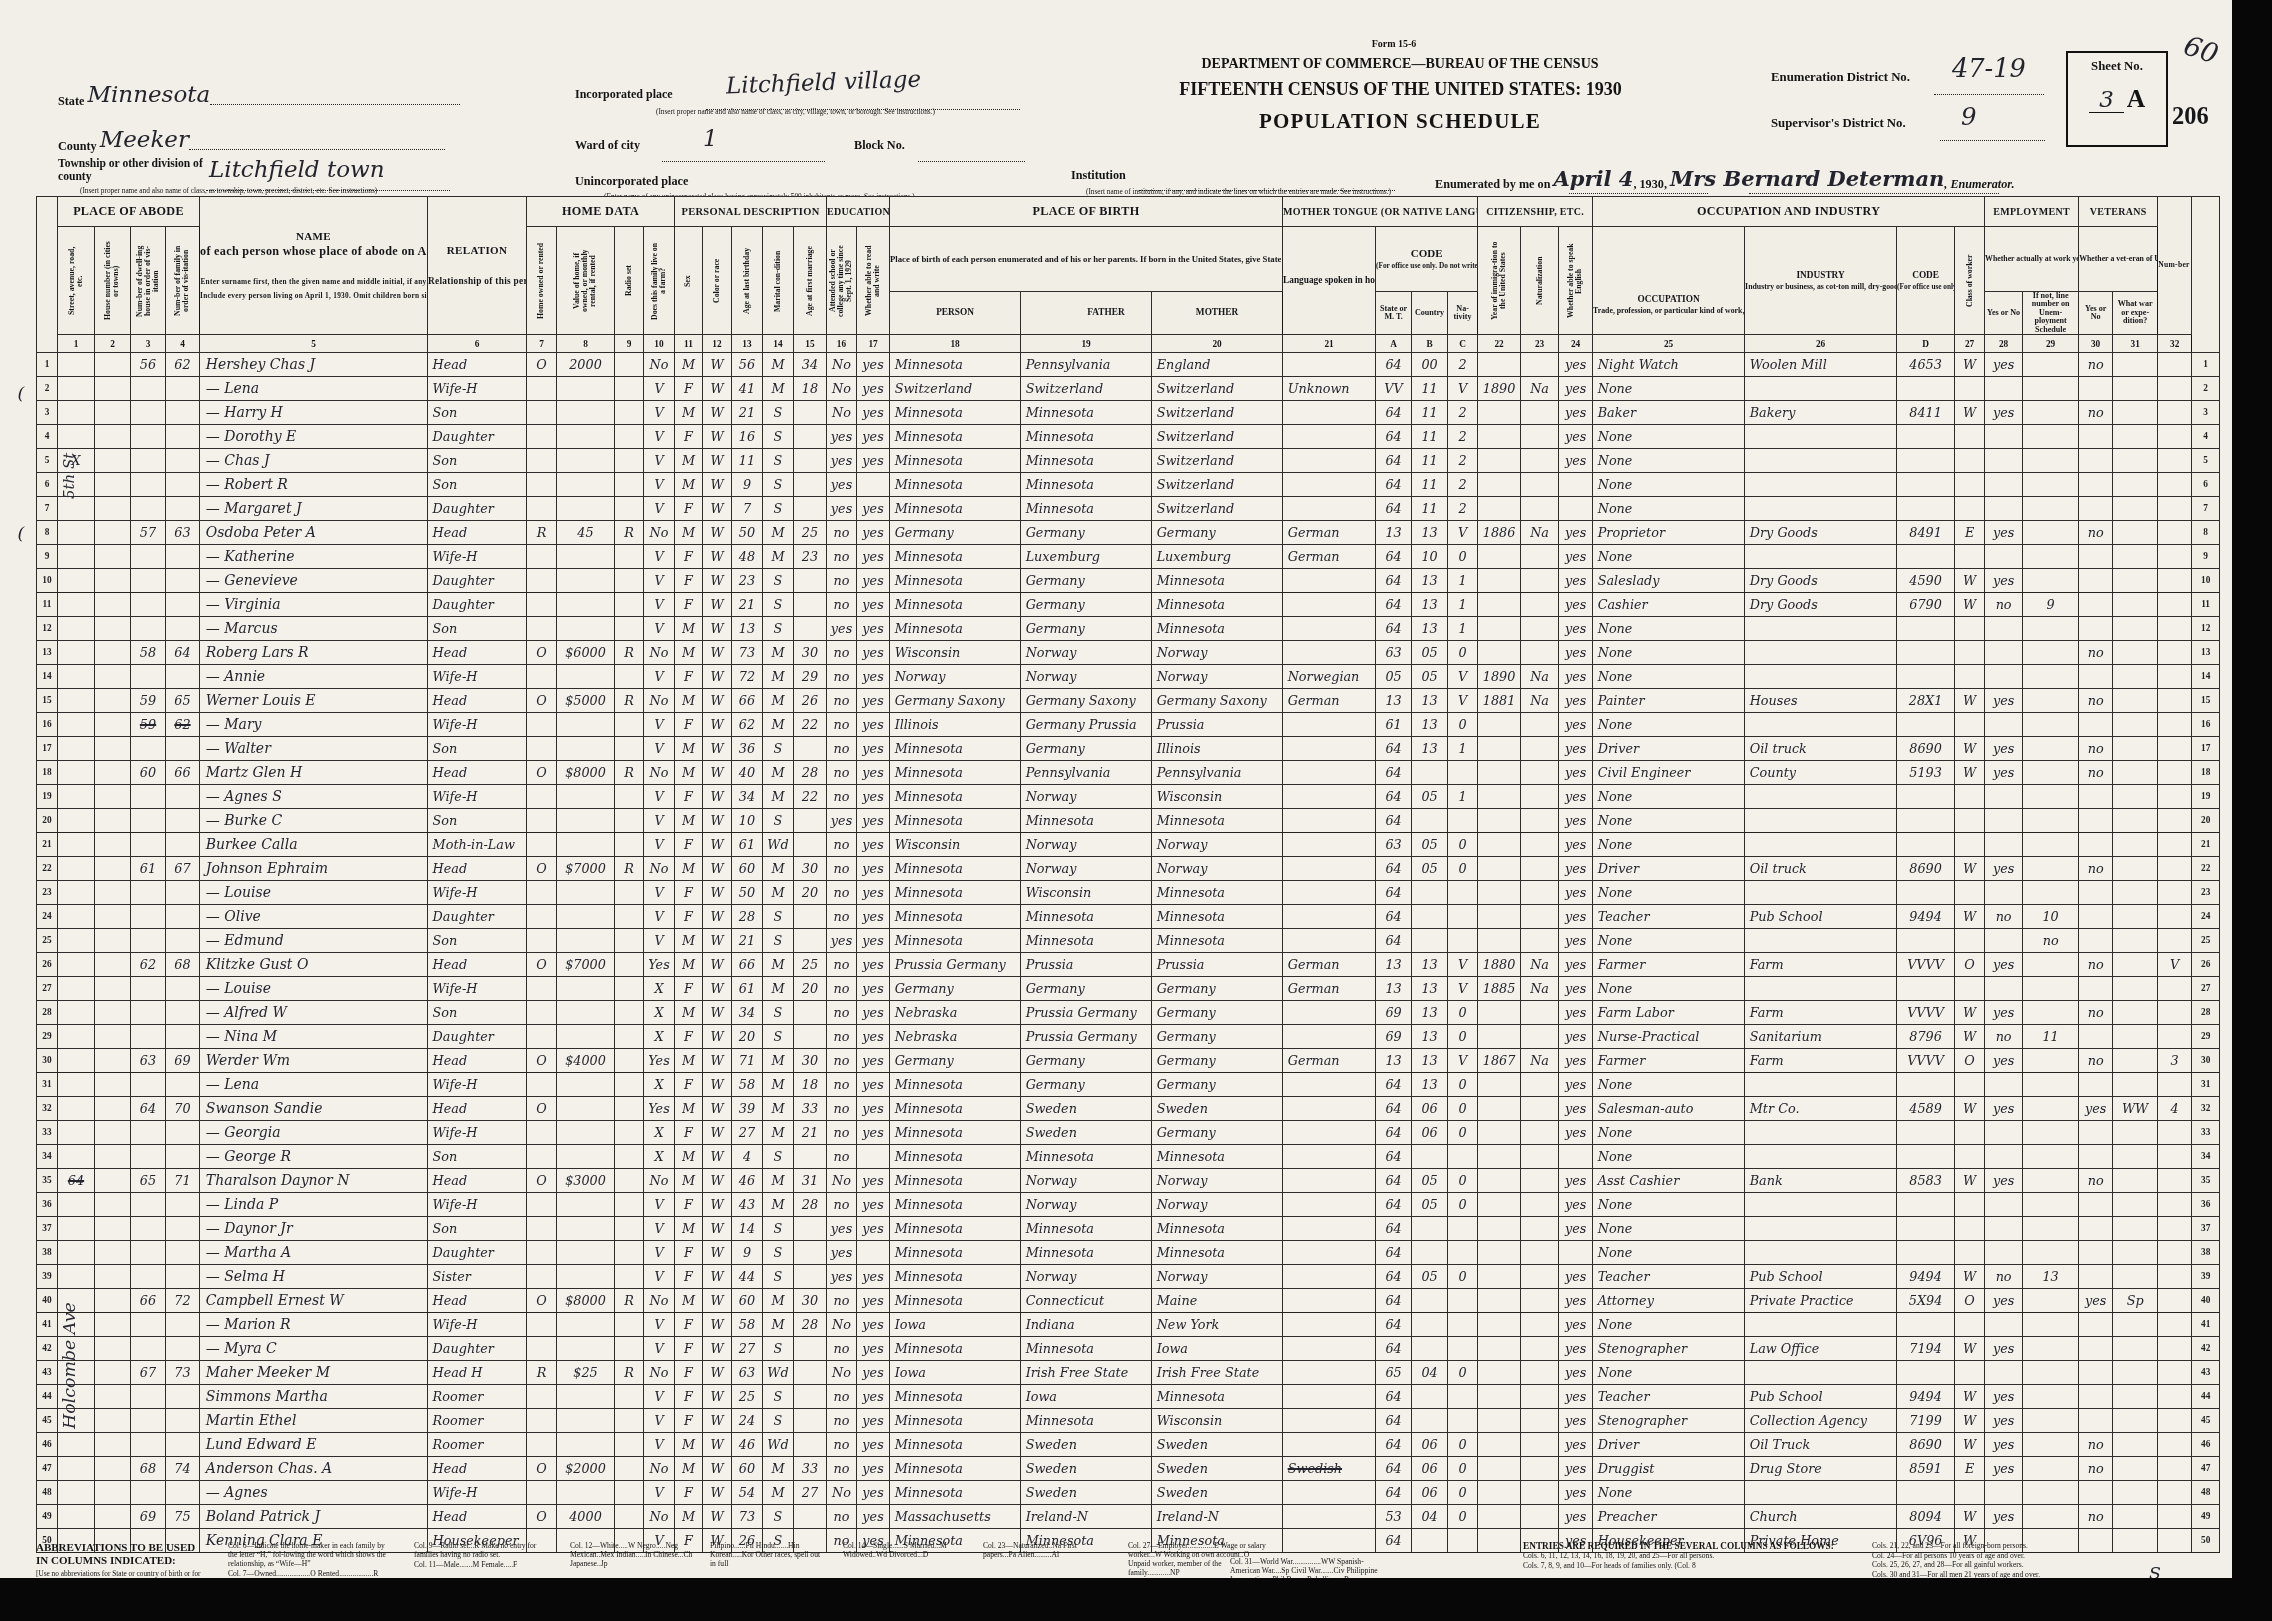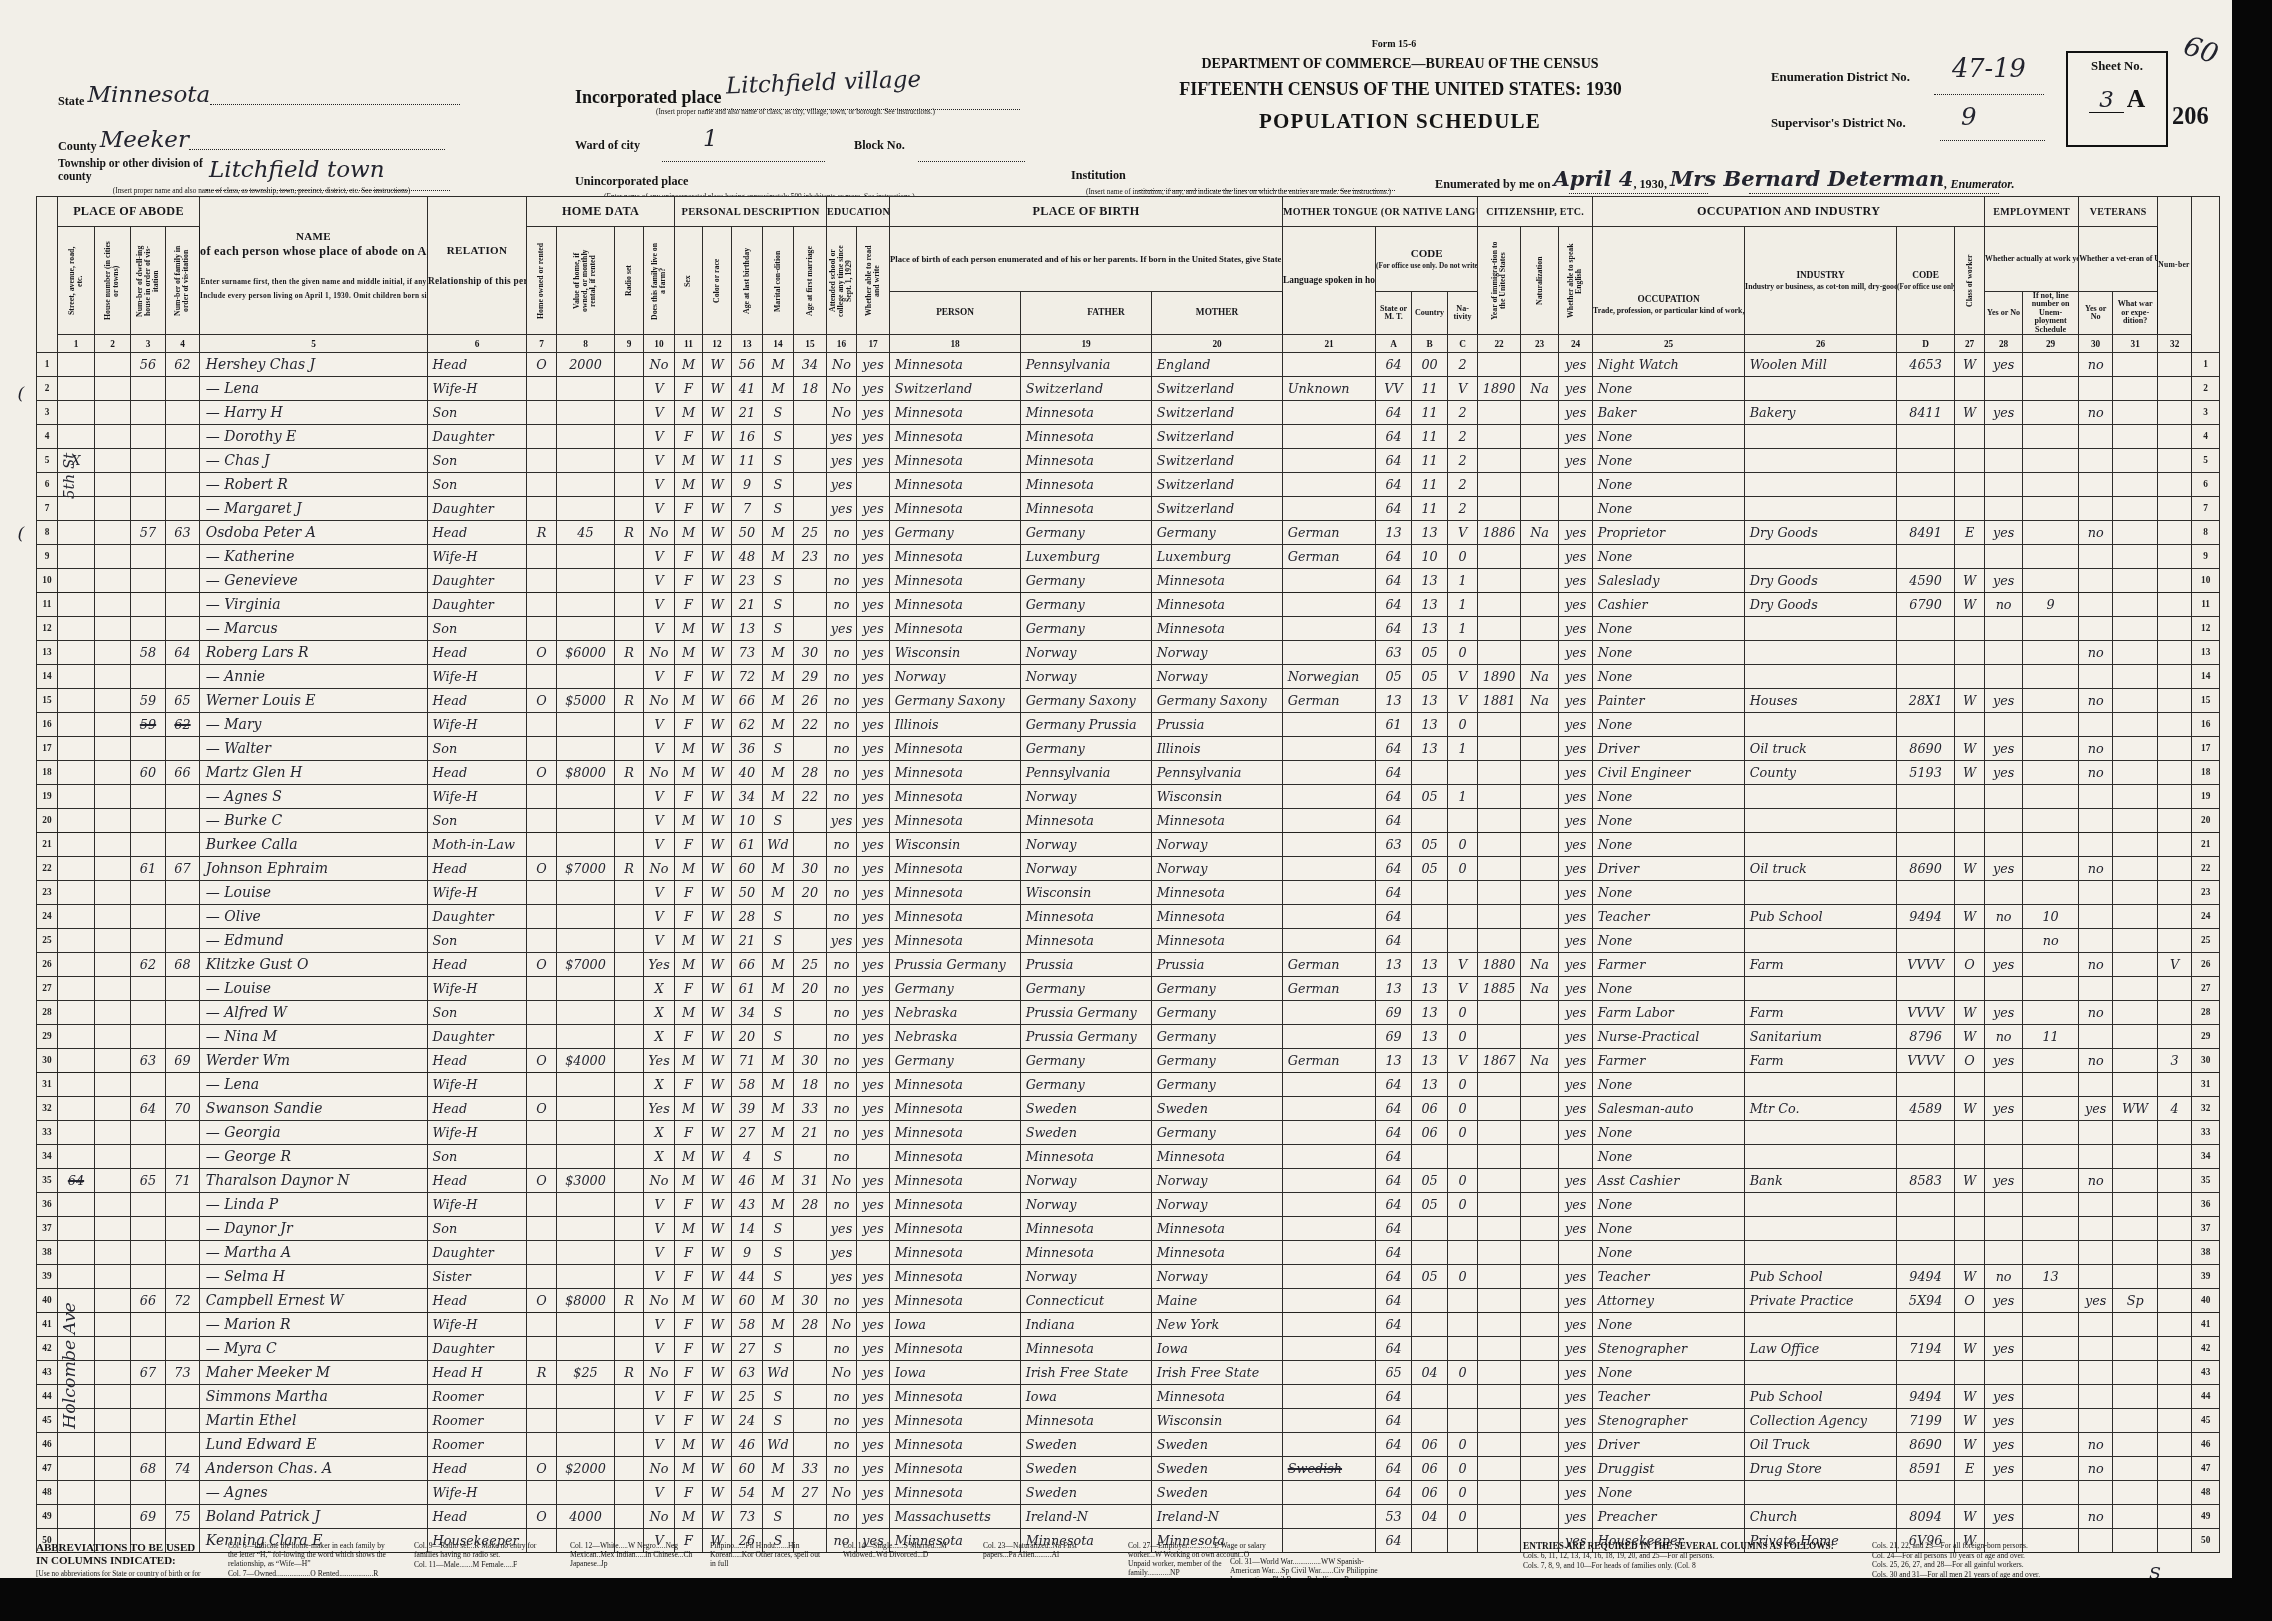--- a/index.html
+++ b/index.html
@@ -65,23 +65,23 @@
 
 <div id="paper">
 
   <div class="abs p" style="left:58px;top:84px;font-size:12.2px;"><span class="b">State</span>
     <span class="hw hwbig" style="position:relative;top:-3.5px;">Minnesota</span><span class="dot" style="width:250px;"></span></div>
   <div class="abs p" style="left:58px;top:129px;font-size:12.2px;"><span class="b">County</span>
     <span class="hw hwbig" style="position:relative;top:-3.5px;">Meeker</span><span class="dot" style="width:256px;"></span></div>
   <div class="abs p b" style="left:58px;top:158px;font-size:11.6px;line-height:1.1;width:145px;">Township or other division of county</div>
   <div class="abs hw hwbig" style="left:209px;top:156px;">Litchfield town</div>
   <div class="abs" style="left:206px;top:181px;"><span class="dot" style="width:244px;"></span></div>
-  <div class="abs p tiny" style="left:64px;top:187px;width:395px;text-align:center;">(Insert proper name and also name of class, as township, town, precinct, district, etc.   See instructions)</div>
+  <div class="abs p tiny" style="left:80px;top:187px;width:395px;">(Insert proper name and also name of class, as township, town, precinct, district, etc.   See instructions)</div>
 
-  <div class="abs p b" style="left:575px;top:87px;font-size:18px;">Incorporated place</div>
+  <div class="abs p b" style="left:575px;top:87px;font-size:12px;">Incorporated place</div>
   <div class="abs hw hwbig" style="left:726px;top:69px;transform:rotate(-2deg);">Litchfield village</div>
   <div class="abs" style="left:706px;top:100px;"><span class="dot" style="width:314px;"></span></div>
   <div class="abs p tiny" style="left:656px;top:108px;width:383px;">(Insert proper name and also name of class, as city, village, town, or borough.   See instructions.)</div>
 
   <div class="abs p b" style="left:575px;top:138px;font-size:12.2px;">Ward of city</div>
   <div class="abs hw hwbig" style="left:703px;top:125px;">1</div>
   <div class="abs" style="left:662px;top:152px;"><span class="dot" style="width:163px;"></span></div>
   <div class="abs p b" style="left:854px;top:138px;font-size:12.2px;">Block No.</div>
   <div class="abs" style="left:918px;top:152px;"><span class="dot" style="width:107px;"></span></div>
 

